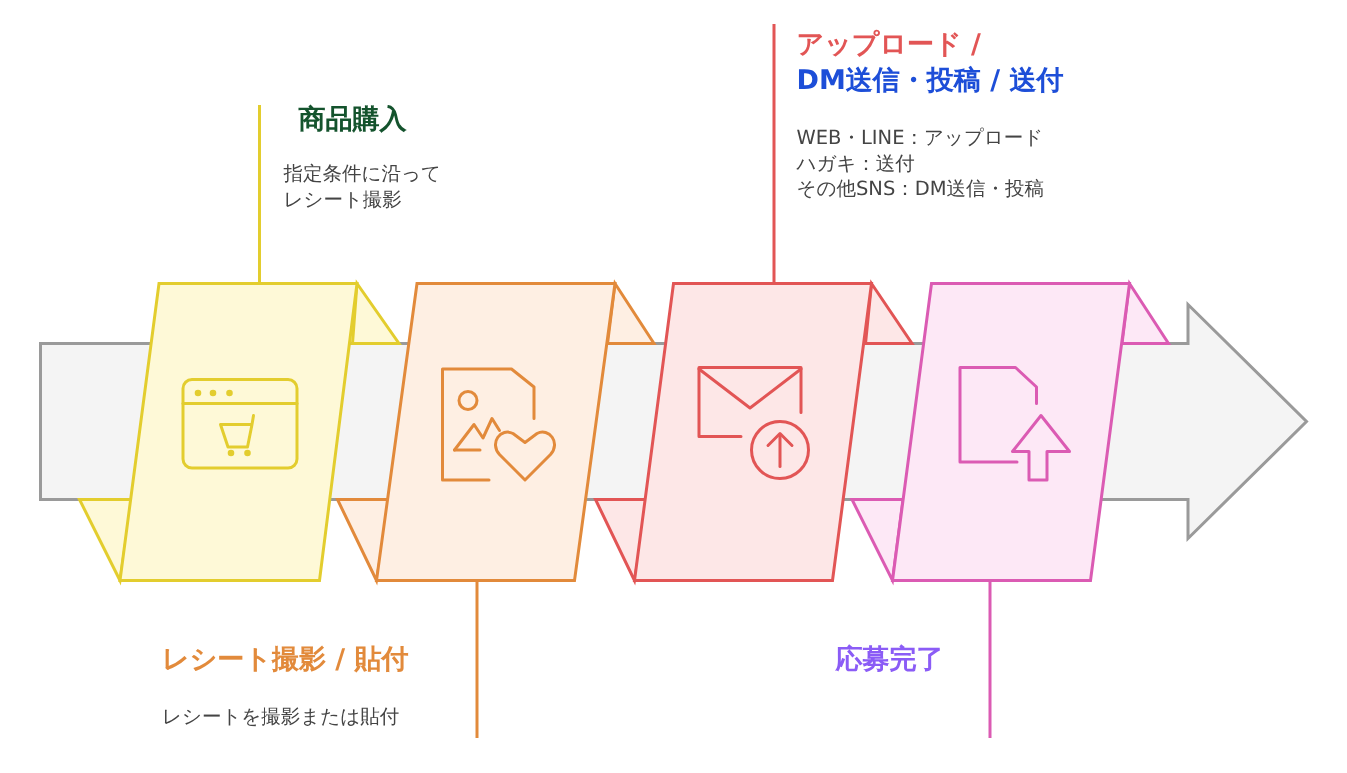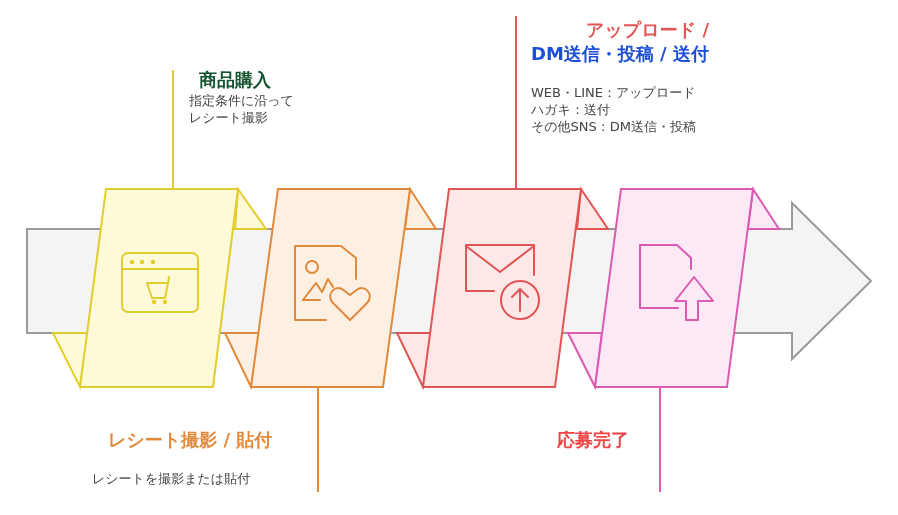--- a/index.html
+++ b/index.html
@@ -70,34 +70,34 @@
     <polygon points="621,189 753,189 727,387 595,387" fill="#fde8f6" stroke="#db5bb3" stroke-width="2"></polygon>
     <g fill="none" stroke="#db5bb3" stroke-width="2" stroke-linecap="round" stroke-linejoin="round">
       <path d="M678,308 L640,308 L640,245 L677,245 L691,258 L691,269"></path>
       <path d="M686,320 L698,320 L698,301 L713,301 L694,277 L675,301 L686,301 Z"></path>
     </g>
   </g>
 </svg>
 
 <div class="label" style="left:189px; top:68px;">
   <div class="title" style="color:#14532d;margin-left:10px;">商品購入</div>
-  <div class="desc" style="margin-top:0;text-align:right;">指定条件に沿って</div>
+  <div class="desc" style="margin-top:16px;text-align:right;">指定条件に沿って</div>
   <div class="desc">レシート撮影</div>
 </div>
 
 <div class="label" style="left:108px; top:428px;text-align:right;">
   <div class="title" style="color:#e28a3b;">レシート撮影 / 貼付</div>
 </div>
-<div class="label" style="left:92px; top:470px;">
+<div class="label" style="left:108px; top:470px;">
   <div class="desc">レシートを撮影または貼付</div>
 </div>
 
 <div class="label" style="left:531px; top:18px;">
-  <div class="title" style="color:#e25555;text-align:right;">アップロード /</div>
+  <div class="title" style="color:#e25555;">アップロード /</div>
   <div class="title" style="color:#1d4ed8;text-align:right;">DM送信・投稿 / 送付</div>
   <div class="desc" style="margin-top:18px;">WEB・LINE：アップロード</div>
   <div class="desc">ハガキ：送付</div>
   <div class="desc">その他SNS：DM送信・投稿</div>
 </div>
 
 <div class="label" style="left:557px; top:428px;">
-  <div class="title" style="color:#ef4444;">応募完了</div>
+  <div class="title" style="color:#8b5cf6;">応募完了</div>
 </div>
 
 </body></html>

